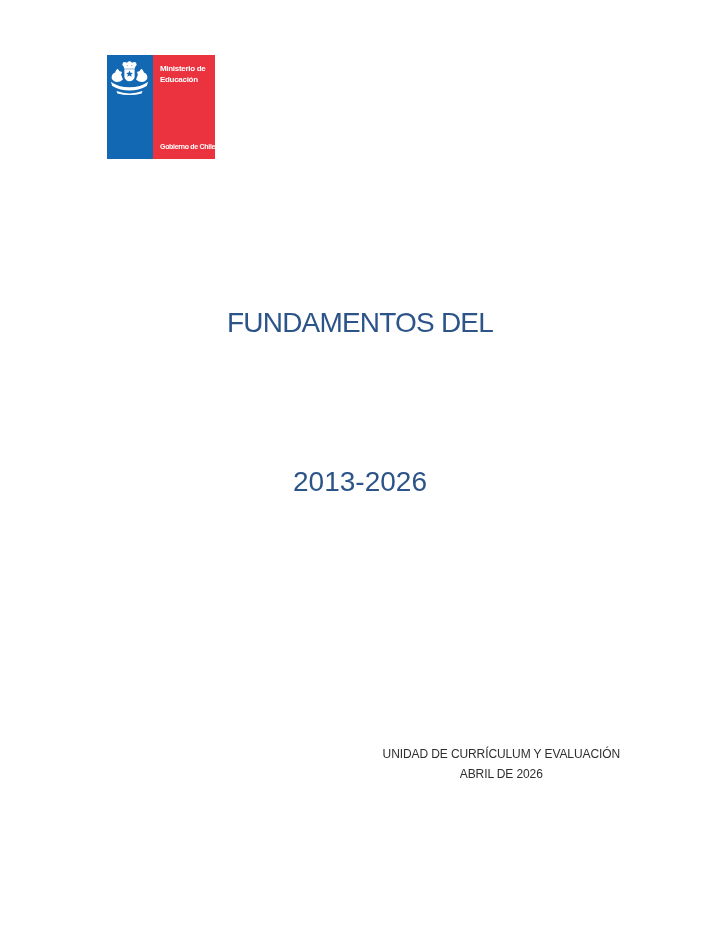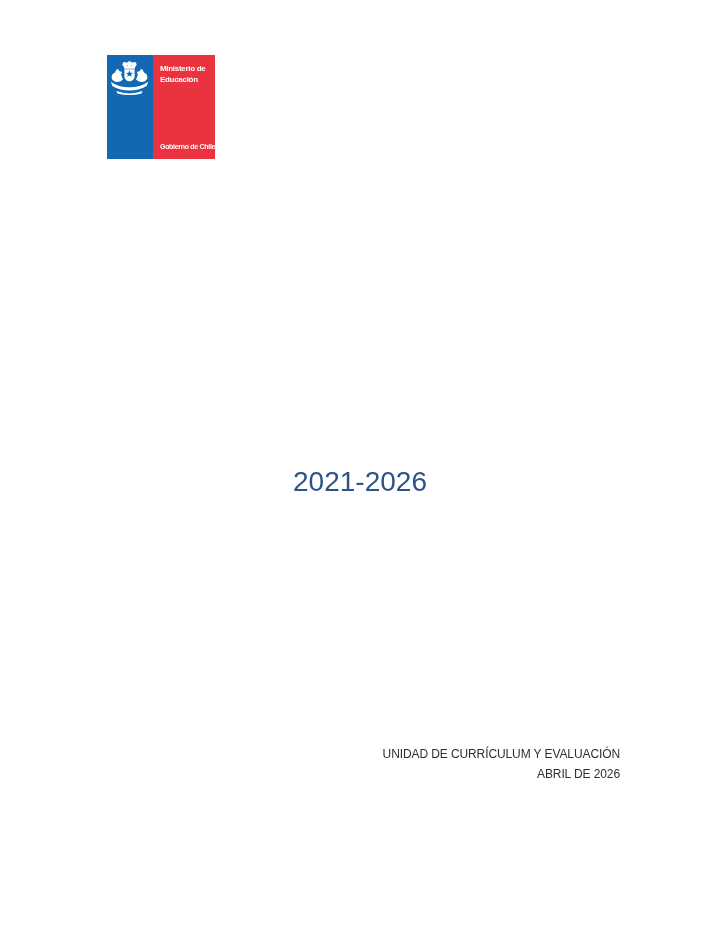--- a/index.html
+++ b/index.html
@@ -94,21 +94,21 @@
     color: var(--title-blue);
     font-size: 28px;
     line-height: 36px;
   }
 
   
   .credits {
     position: absolute;
     right: 100px;
     top: 744px;
-    text-align: right;
+    text-align: center;
     color: var(--footer-gray);
     font-size: 12px;
     line-height: 20px;
     letter-spacing: -0.1px;
   }
   .credit-line { display: block; }
 </style>
 </head>
 <body>
 
@@ -134,22 +134,23 @@
     <div class="logo-red">
       <div class="ministry-text">
         <span class="credit-line">Ministerio de</span>
         <span class="credit-line">Educación</span>
       </div>
       <div class="government-text">Gobierno de Chile</div>
     </div>
   </div>
 
   <h1 class="title-block">
+    <span class="title-line">FUNDAMENTOS DEL</span>
   </h1>
 
-  <div class="period">2021-2026</div>
+  <div class="period">2013-2026</div>
 
   <div class="credits">
     <span class="credit-line">UNIDAD DE CURRÍCULUM Y EVALUACIÓN</span>
     <span class="credit-line">ABRIL DE 2026</span>
   </div>
 
 </div>
 
 </body></html>

